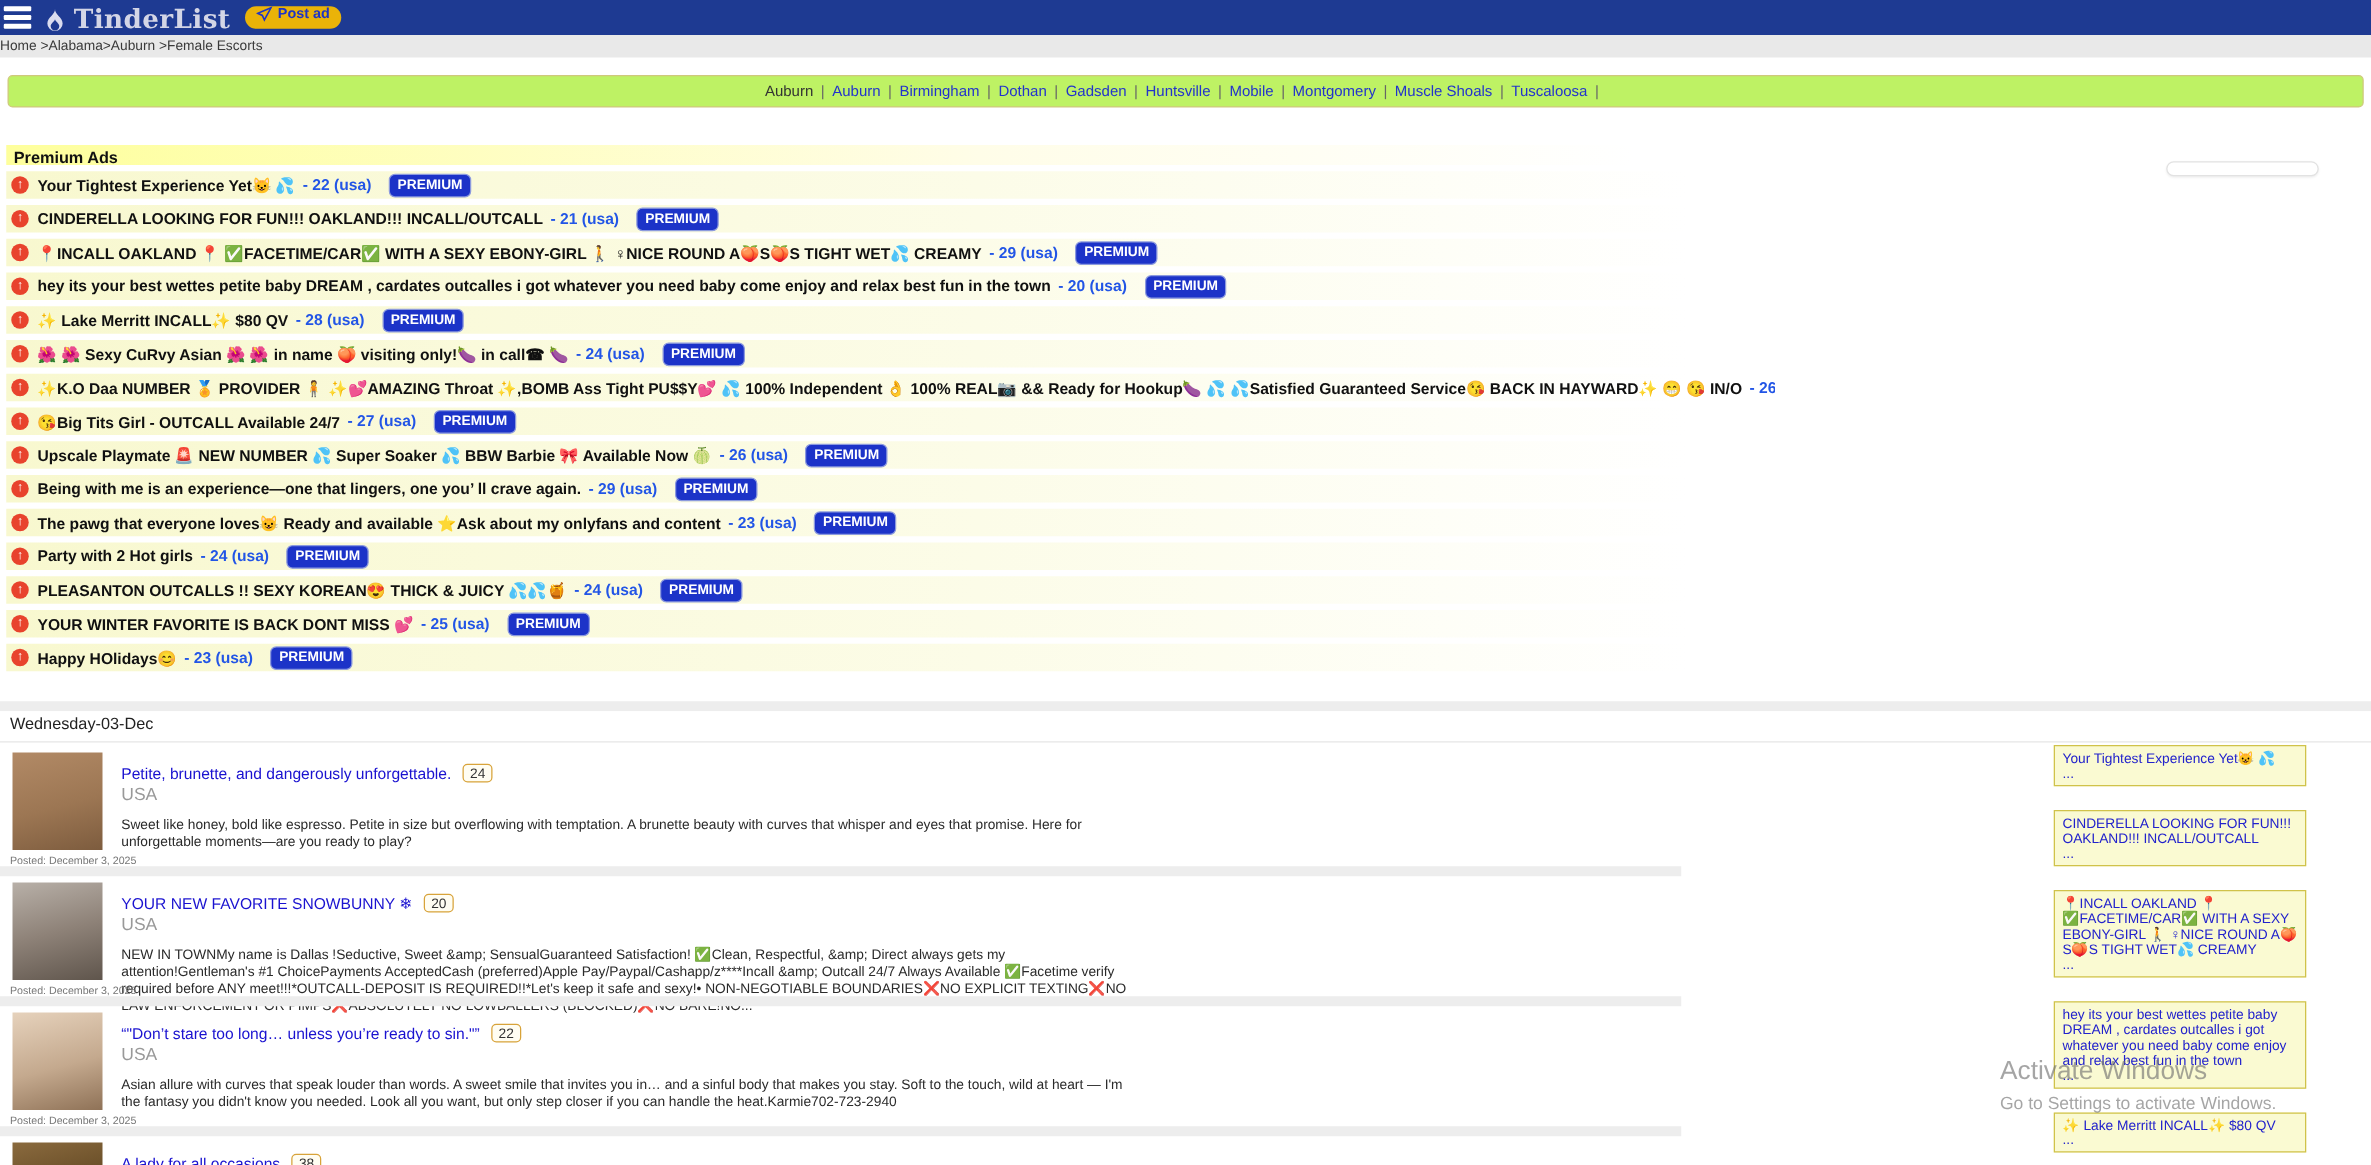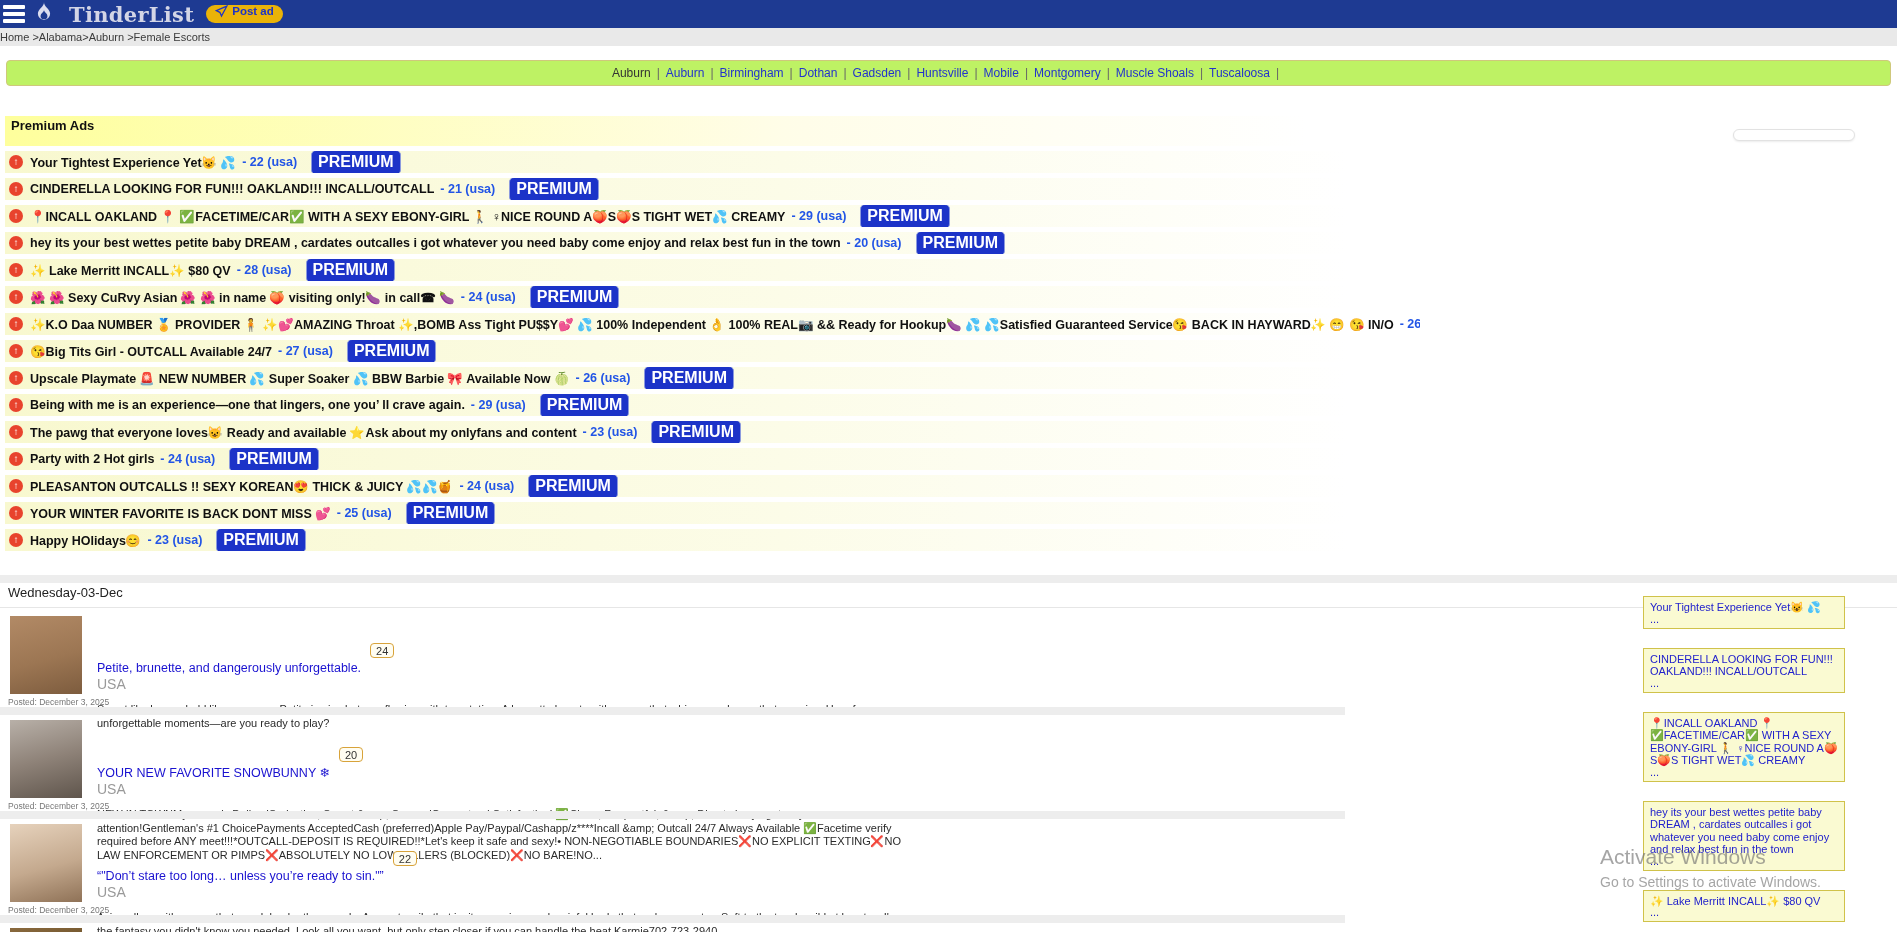--- a/index.html
+++ b/index.html
@@ -5,21 +5,21 @@
   * { margin:0; padding:0; box-sizing:border-box; }
   html,body { width:1897px; height:932px; overflow:hidden; background:#fff; }
   .page { position:relative; width:1897px; height:932px; overflow:hidden;
           font-family:"Liberation Sans", sans-serif; background:#fff; }
 
   
   .topbar { height:28px; background:#1e3a92; display:flex; align-items:center; }
   .hamburger { width:24px; height:22px; margin-left:3px; display:flex; flex-direction:column;
                justify-content:center; gap:3px; cursor:pointer; }
   .hamburger span { display:block; height:4px; width:22px; background:#fff; border-radius:1px; }
-  .logo { display:flex; align-items:flex-start; margin-left:8px; gap:16px; cursor:pointer; }
+  .logo { display:flex; align-items:flex-end; margin-left:8px; gap:6px; cursor:pointer; }
   .logo-text { font-family:"DejaVu Serif", serif; font-size:21px; font-weight:600;
                color:#d3d5e6; letter-spacing:.3px; }
   .postad { margin-left:12px; height:18px; padding:0 9px; border:none; border-radius:10px;
             background:#eab308; color:#1c33c8; font-weight:700; font-size:11.5px;
             display:flex; align-items:flex-start; gap:4px; cursor:pointer;
             font-family:"Liberation Sans", sans-serif; }
 
   
   .breadcrumb { height:18px; line-height:18px; background:#e9e9e9; font-size:11px;
                 color:#3a3a3a; }
@@ -27,48 +27,48 @@
   
   .cities-box { margin:14px 6px 0; height:26px; line-height:24px; text-align:center;
                 border:1px solid #cfc87c; border-radius:4px; font-size:12px; background:#bef264;
                 white-space:nowrap; overflow:hidden; }
   .city-current { color:#333; }
   .city-link { color:#2233cc; text-decoration:none; cursor:pointer; }
   .city-sep { color:#666; padding:0 6px; }
 
   
   .premium { margin-top:30px; }
-  .premium-header { width:1415px; margin-left:5px; height:30px; line-height:20px;
+  .premium-header { width:1415px; margin-left:5px; height:16px; line-height:20px;
                     padding-left:6px; font-weight:700; font-size:13px; color:#111;
                     background:linear-gradient(90deg,#feff9c 0%,#fffde8 55%,#ffffff 92%);
                     margin-bottom:5px; }
   .prow { width:1415px; margin:0 0 5px 5px; height:22px; display:flex; align-items:center;
           padding-left:4px; white-space:nowrap; overflow:hidden; cursor:pointer;
           background:linear-gradient(90deg,#f8f8cf 0%,#fcfce8 55%,#ffffff 95%); }
   .up-icon { flex:none; width:14px; height:14px; border-radius:50%; background:#e8432d;
              color:#fff; font-size:10px; line-height:14px; text-align:center; font-weight:bold; }
   .ptitle { font-weight:700; font-size:12.5px; color:#101010; margin-left:7px; }
   .page-label { color:#2255e6; font-weight:700; font-size:12.5px; margin-left:6px; }
-  .pbadge { margin-left:14px; background:#1c33c8; color:#fff; font-weight:700; font-size:16px;
+  .pbadge { margin-left:14px; background:#1c33c8; color:#fff; font-weight:700; font-size:11px;
             padding:2px 6px 3px; border-radius:5px; border:1px solid #8c9ade; }
   .float-pill { position:absolute; left:1733px; top:129px; width:122px; height:12px;
                 background:#fff; border:1px solid #e2e2e2; border-radius:6px;
                 box-shadow:0 1px 2px rgba(0,0,0,.08); cursor:pointer; }
 
   
   .top-strip { margin-top:24px; height:8px; width:1897px; background:#ededed; }
   .date-header { height:25px; line-height:19px; padding-left:8px; font-size:13px; color:#222;
                  background:#fff; border-bottom:1px solid #e6e6e6; }
   .listings { margin-top:3px; }
   .listing { position:relative; height:104px; }
   .thumb { position:absolute; left:10px; top:5px; width:72px; height:78px; background:#9c7653; }
   .posted { position:absolute; left:8px; top:86px; font-size:8.5px; color:#777; }
   .lcontent { margin-left:97px; padding-top:14px; }
   .trow { display:flex; align-items:center; gap:9px; }
-  .ltitle { color:#1a12d0; font-size:12.5px; text-decoration:none; cursor:pointer;margin-top:36px; }
+  .ltitle { color:#1a12d0; font-size:12.5px; text-decoration:none; cursor:pointer; }
   .age-badge { border:1px solid #d8a33a; border-radius:4px; background:#fffdf2; padding:0 5px;
                font-size:11px; color:#333; height:15px; line-height:14px; }
   .country { margin-top:1px; font-size:14px; color:#999; }
   .ldesc { margin-top:11px; font-size:11px; color:#2a2a2a; line-height:13.5px; width:815px; }
   .lsep { position:absolute; left:0; bottom:0; width:1345px; height:8px; background:#ededed; }
 
   
   .sidebar { position:absolute; left:1643px; top:596px; width:202px; }
   .sbox { background:#fafad2; border:1px solid #d0c24a; padding:4px 6px; margin-bottom:19px;
           cursor:pointer; }

